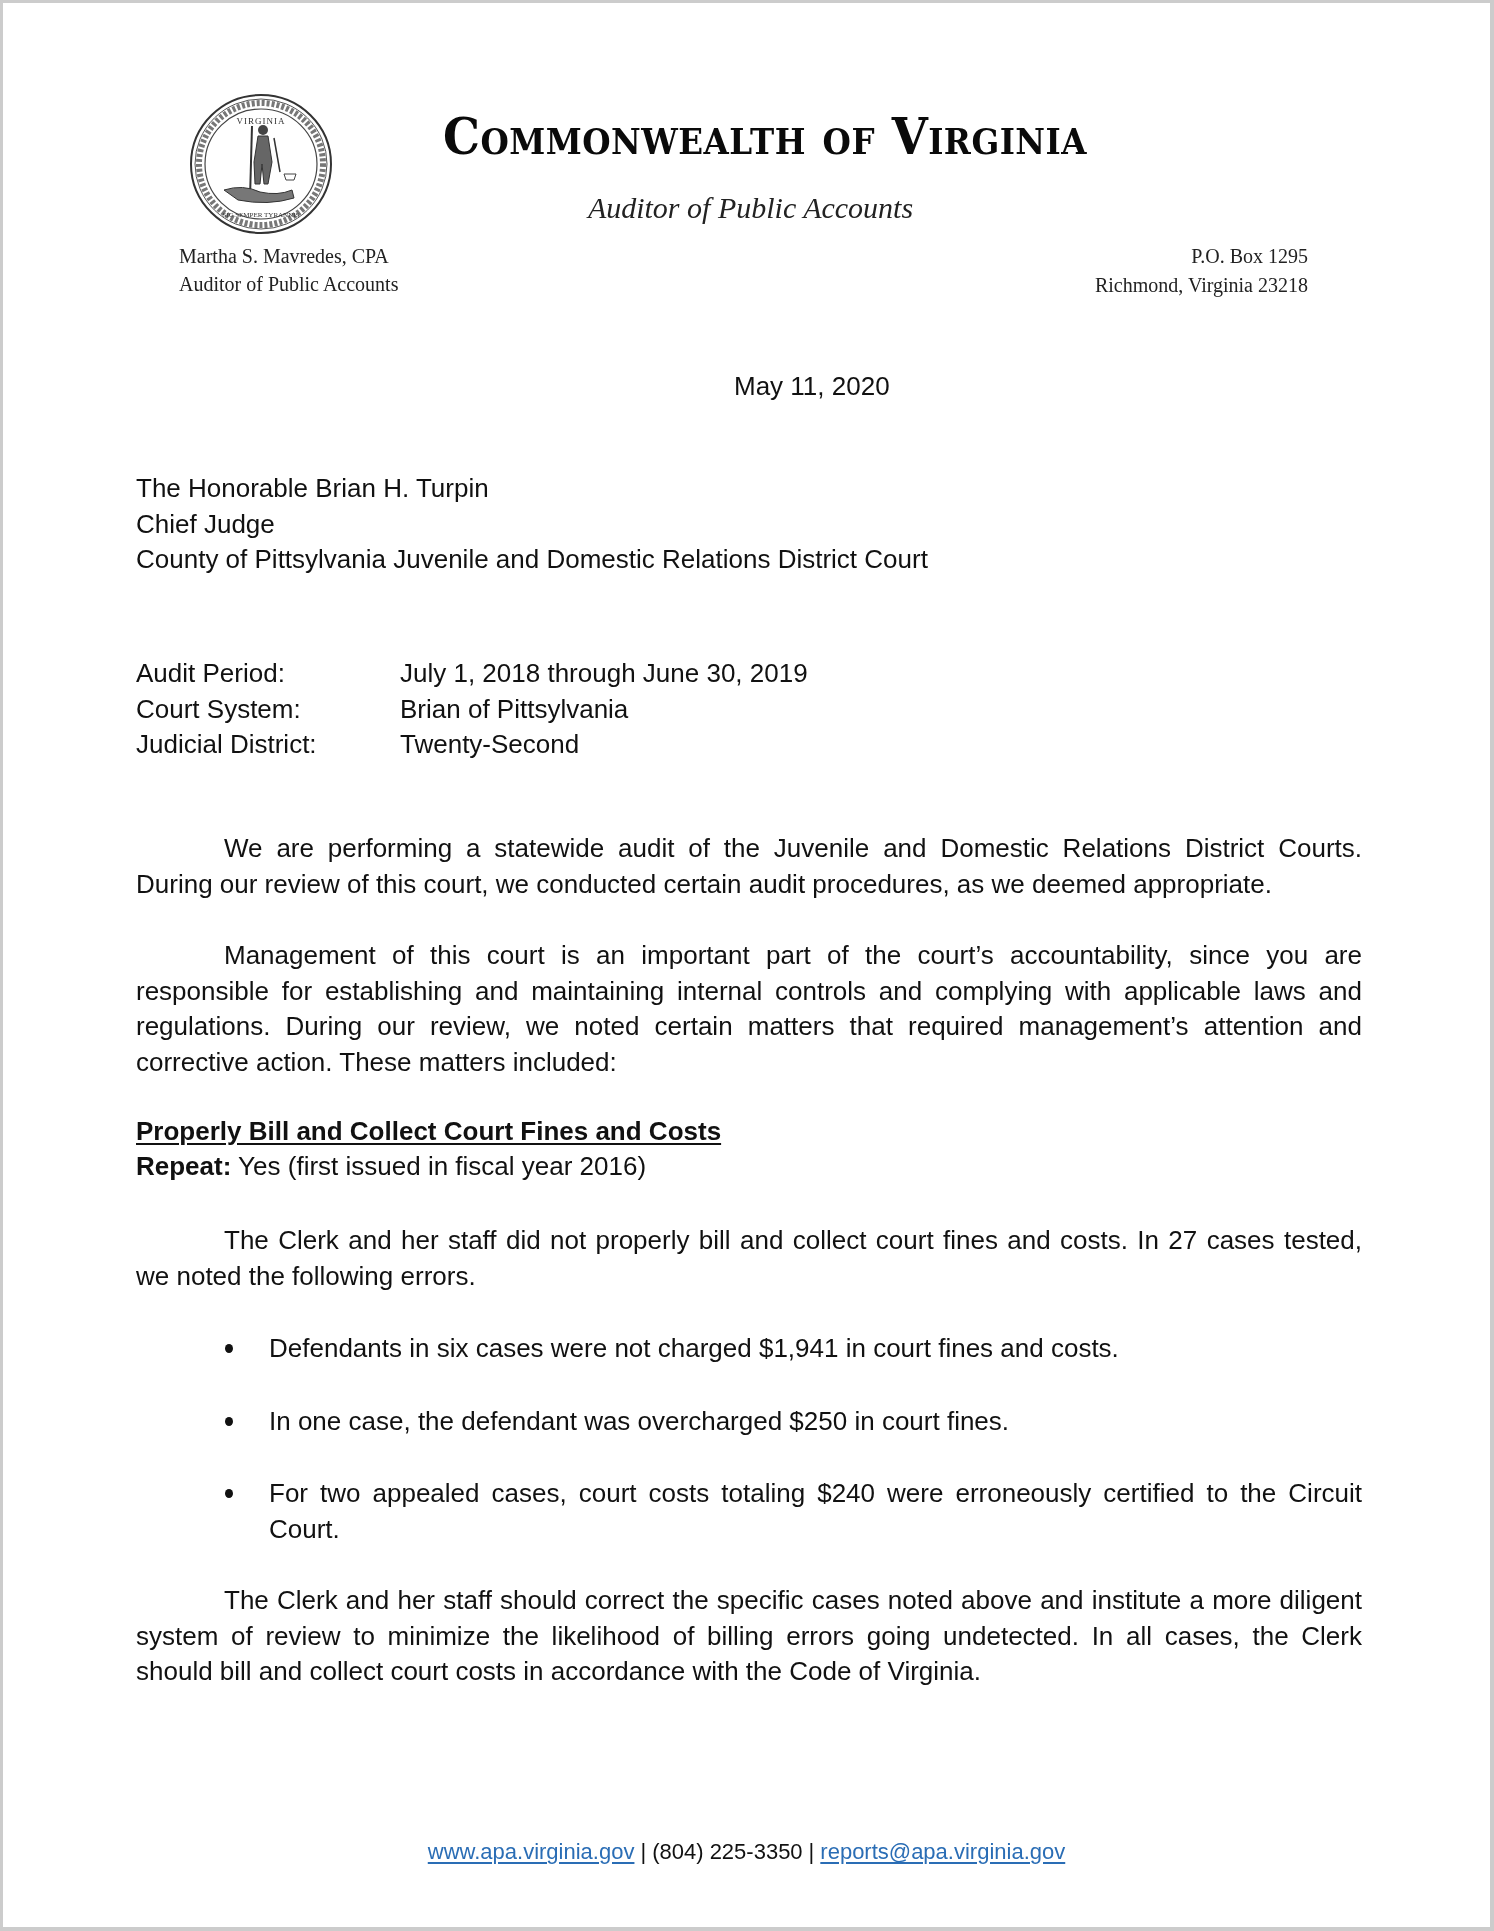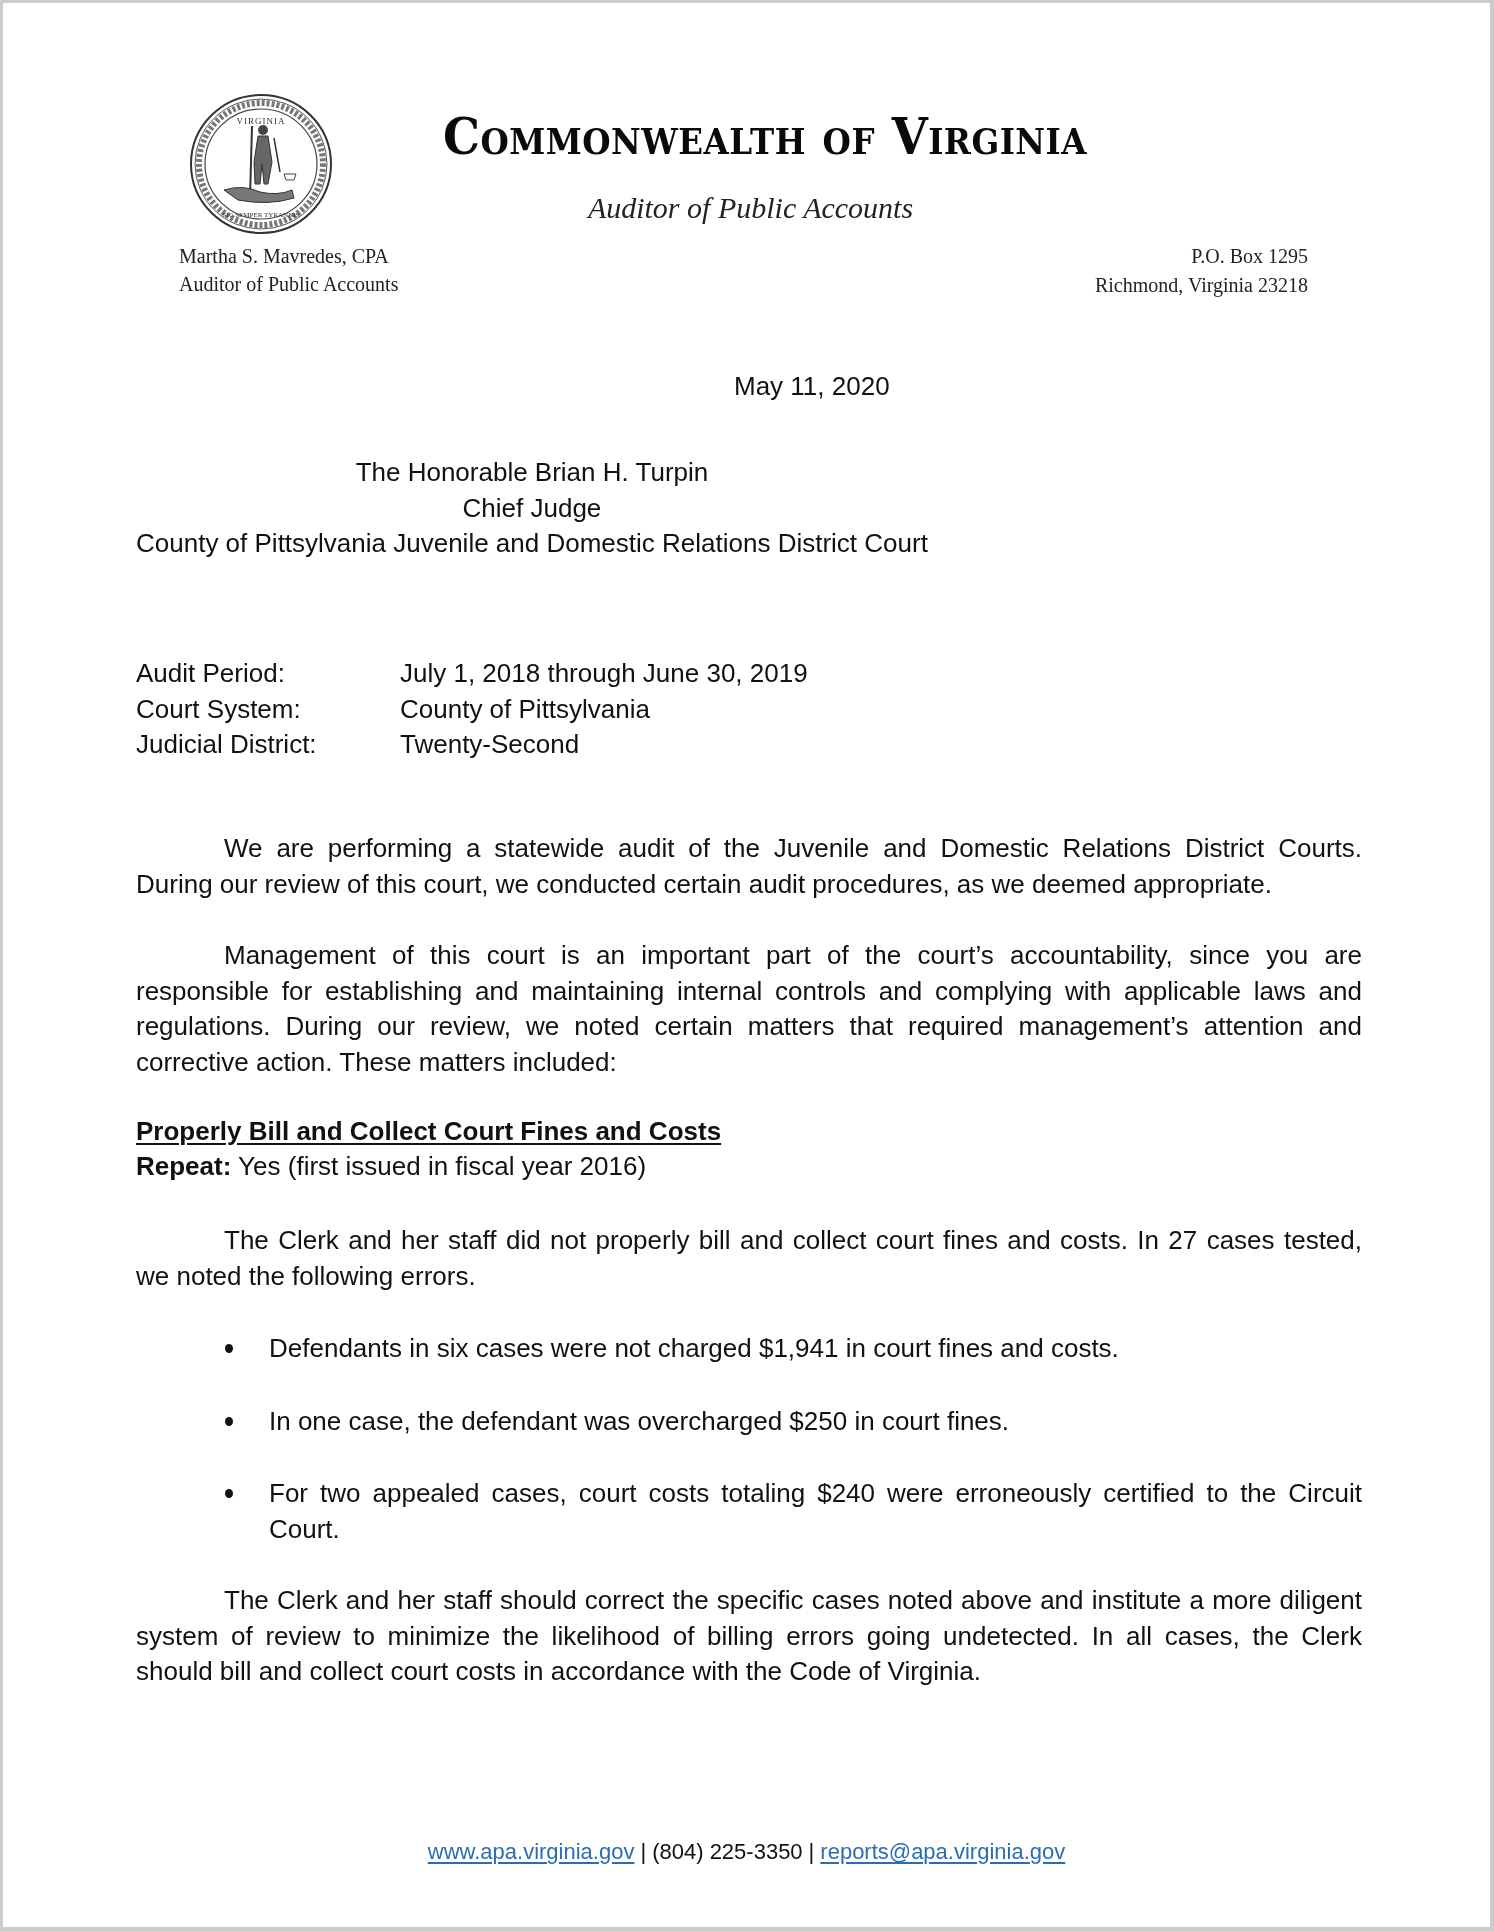--- a/index.html
+++ b/index.html
@@ -33,21 +33,21 @@
   .subtitle {
     left: 440px; top: 188px; width: 615px; text-align: center;
     font-size: 30px; font-style: italic; color: #222;
   }
   .hdr-left { left: 176px; top: 239px; font-size: 20px; line-height: 28px; color: #222; }
   .hdr-right { right: 182px; top: 239px; font-size: 20px; line-height: 29px; text-align: right; color: #222; }
 
   
   .body-font { font-size: 26px; color: #111; }
   .date { left: 731px; top: 368px; }
-  .addr { left: 133px; top: 452px; line-height: 35.5px; text-align: center; }
+  .addr { left: 133px; top: 468px; line-height: 35.5px; }
   .meta { left: 133px; top: 653px; line-height: 35.5px; }
   .meta .row { display: flex; }
   .meta .lbl { width: 264px; }
 
   .para { position: absolute; left: 133px; width: 1226px; line-height: 35.5px; }
   .line { display: block; white-space: nowrap; }
   .line.j { text-align: justify; text-align-last: justify; white-space: normal; }
   .line.ind { padding-left: 88px; }
 
   .heading { left: 133px; top: 1113px; font-weight: bold; text-decoration: underline; text-underline-offset: 3px; }
@@ -111,21 +111,21 @@
     <div>County of Pittsylvania Juvenile and Domestic Relations District Court</div>
   </div>
 
   <div class="abs meta body-font">
     <div class="row">
       <span class="lbl">Audit Period:</span>
       <span>July 1, 2018 through June 30, 2019</span>
     </div>
     <div class="row">
       <span class="lbl">Court System:</span>
-      <span>County of Pittsylvania</span>
+      <span>Brian of Pittsylvania</span>
     </div>
     <div class="row">
       <span class="lbl">Judicial District:</span>
       <span>Twenty-Second</span>
     </div>
   </div>
 
   <div class="para body-font" style="top:828px">
     <span class="line j ind">We are performing a statewide audit of the Juvenile and Domestic Relations District Courts.</span>
     <span class="line">During our review of this court, we conducted certain audit procedures, as we deemed appropriate.</span>

